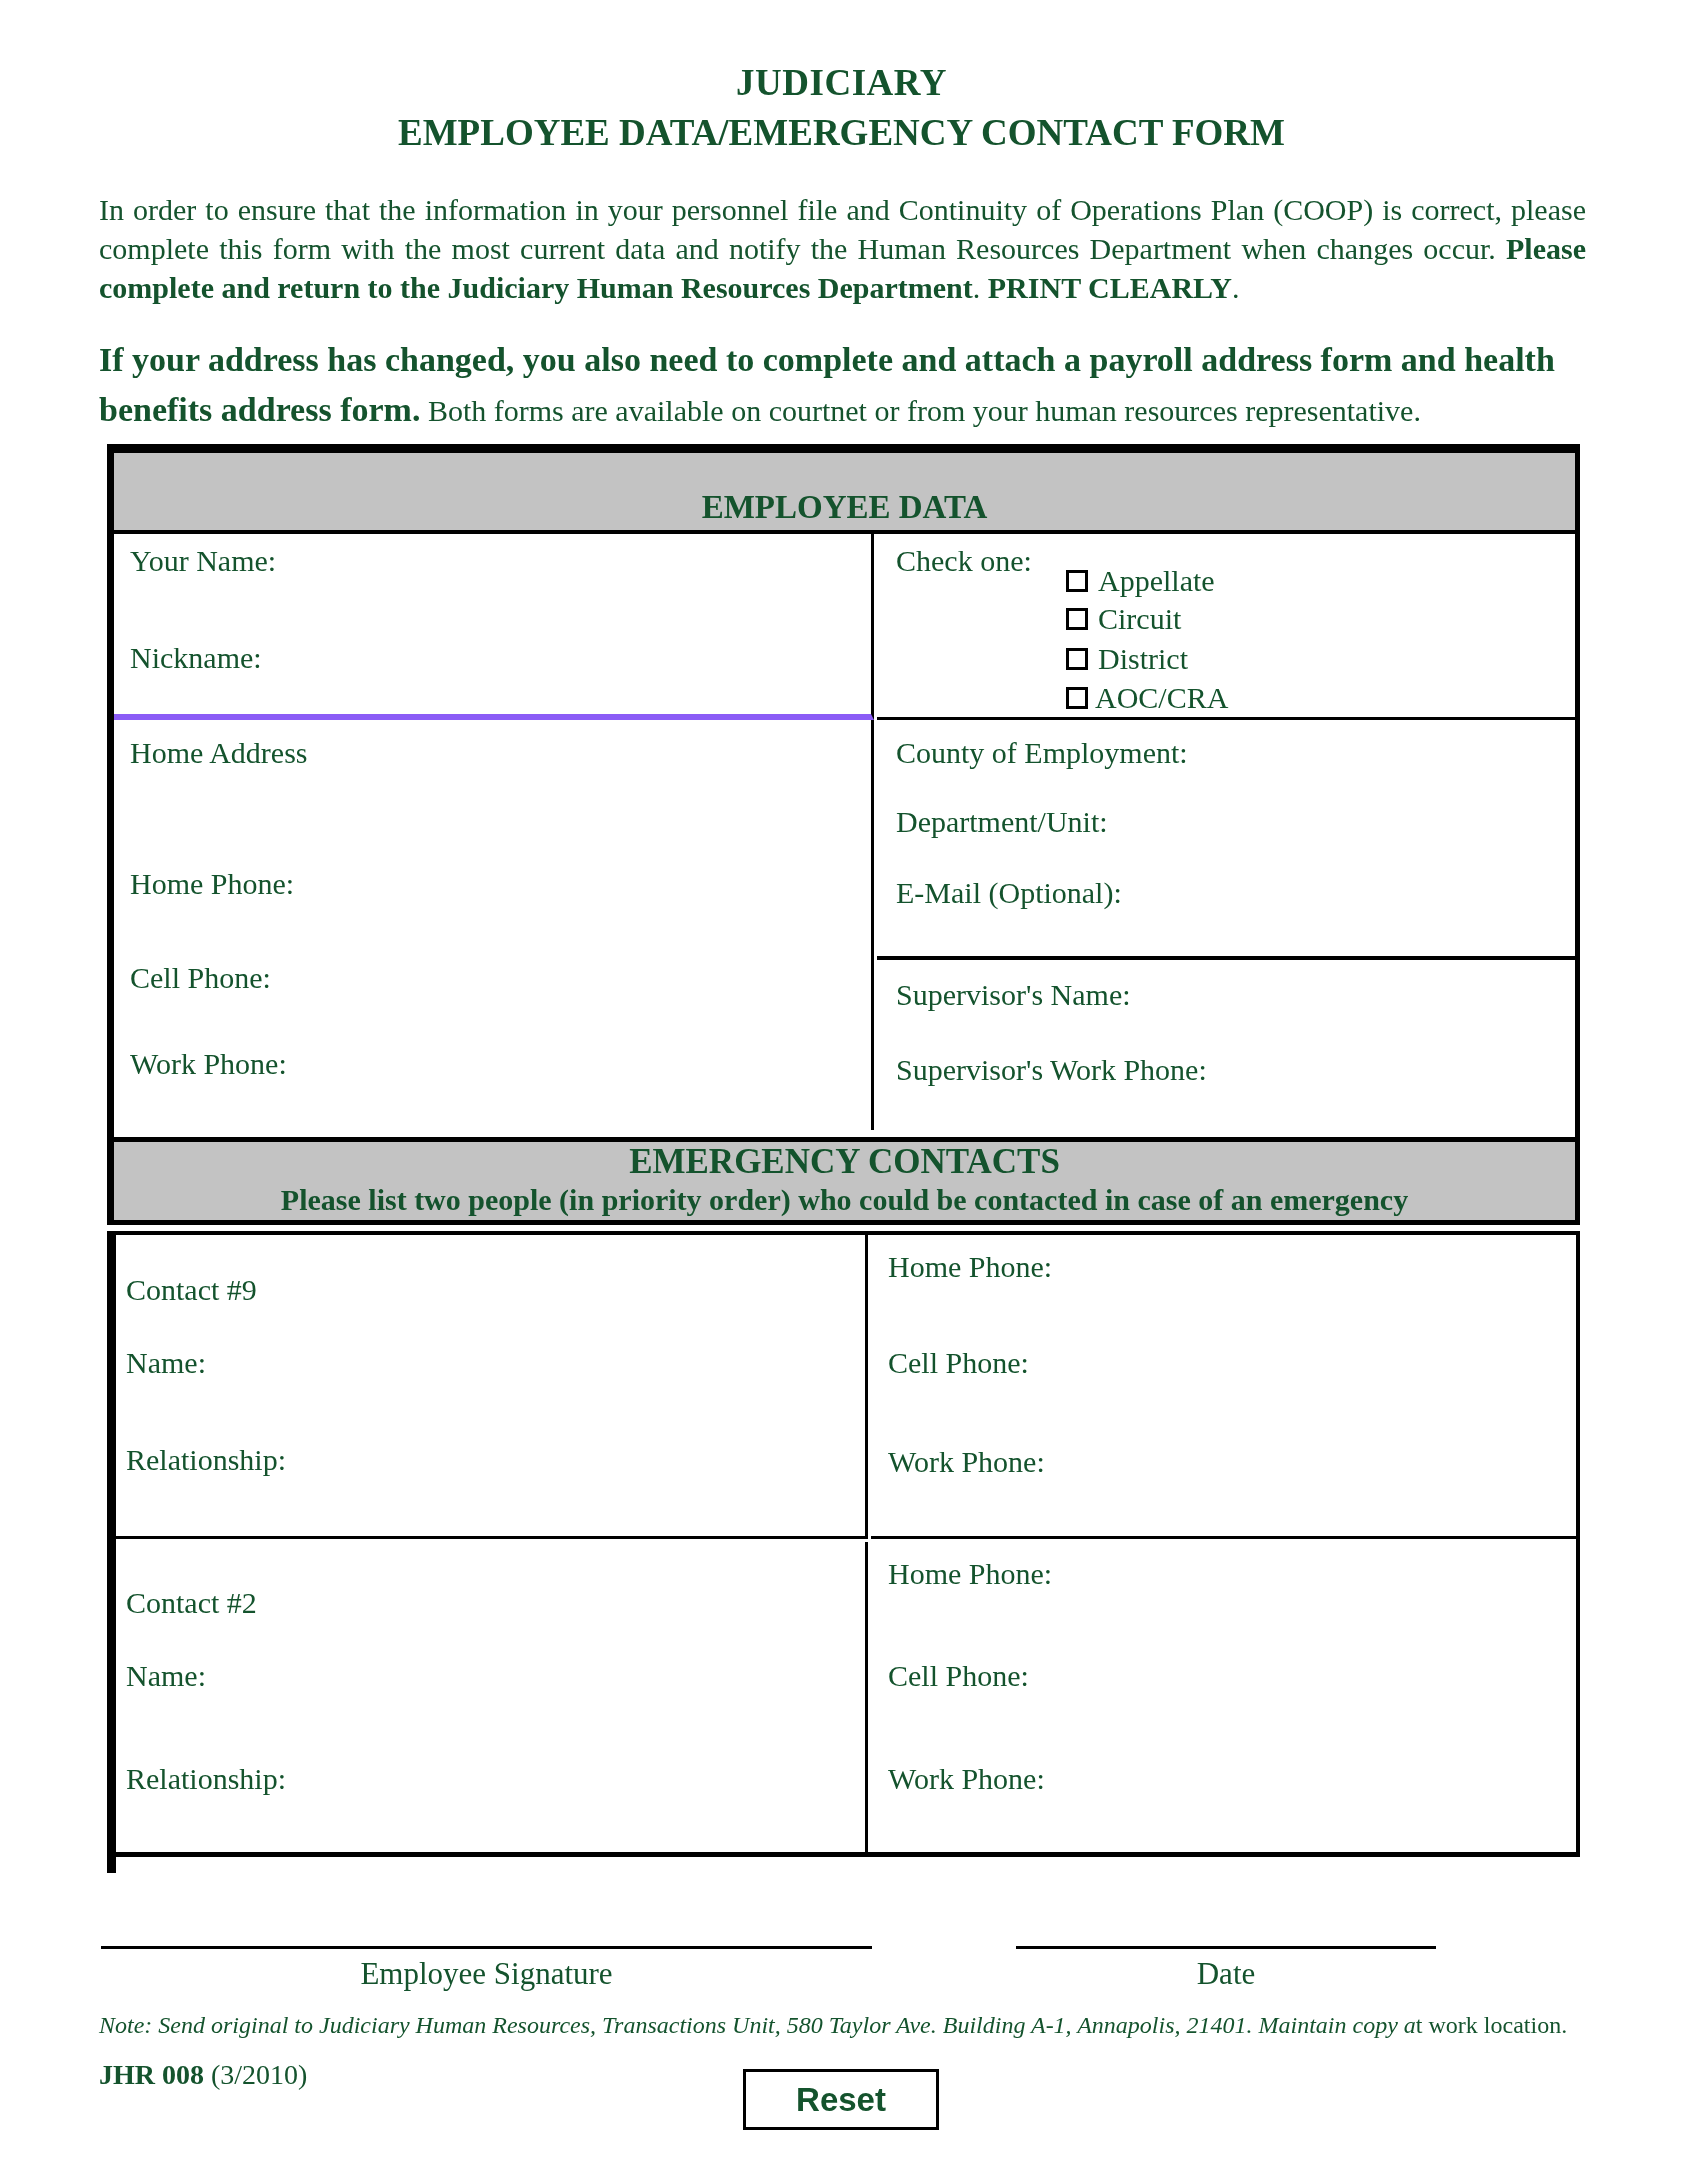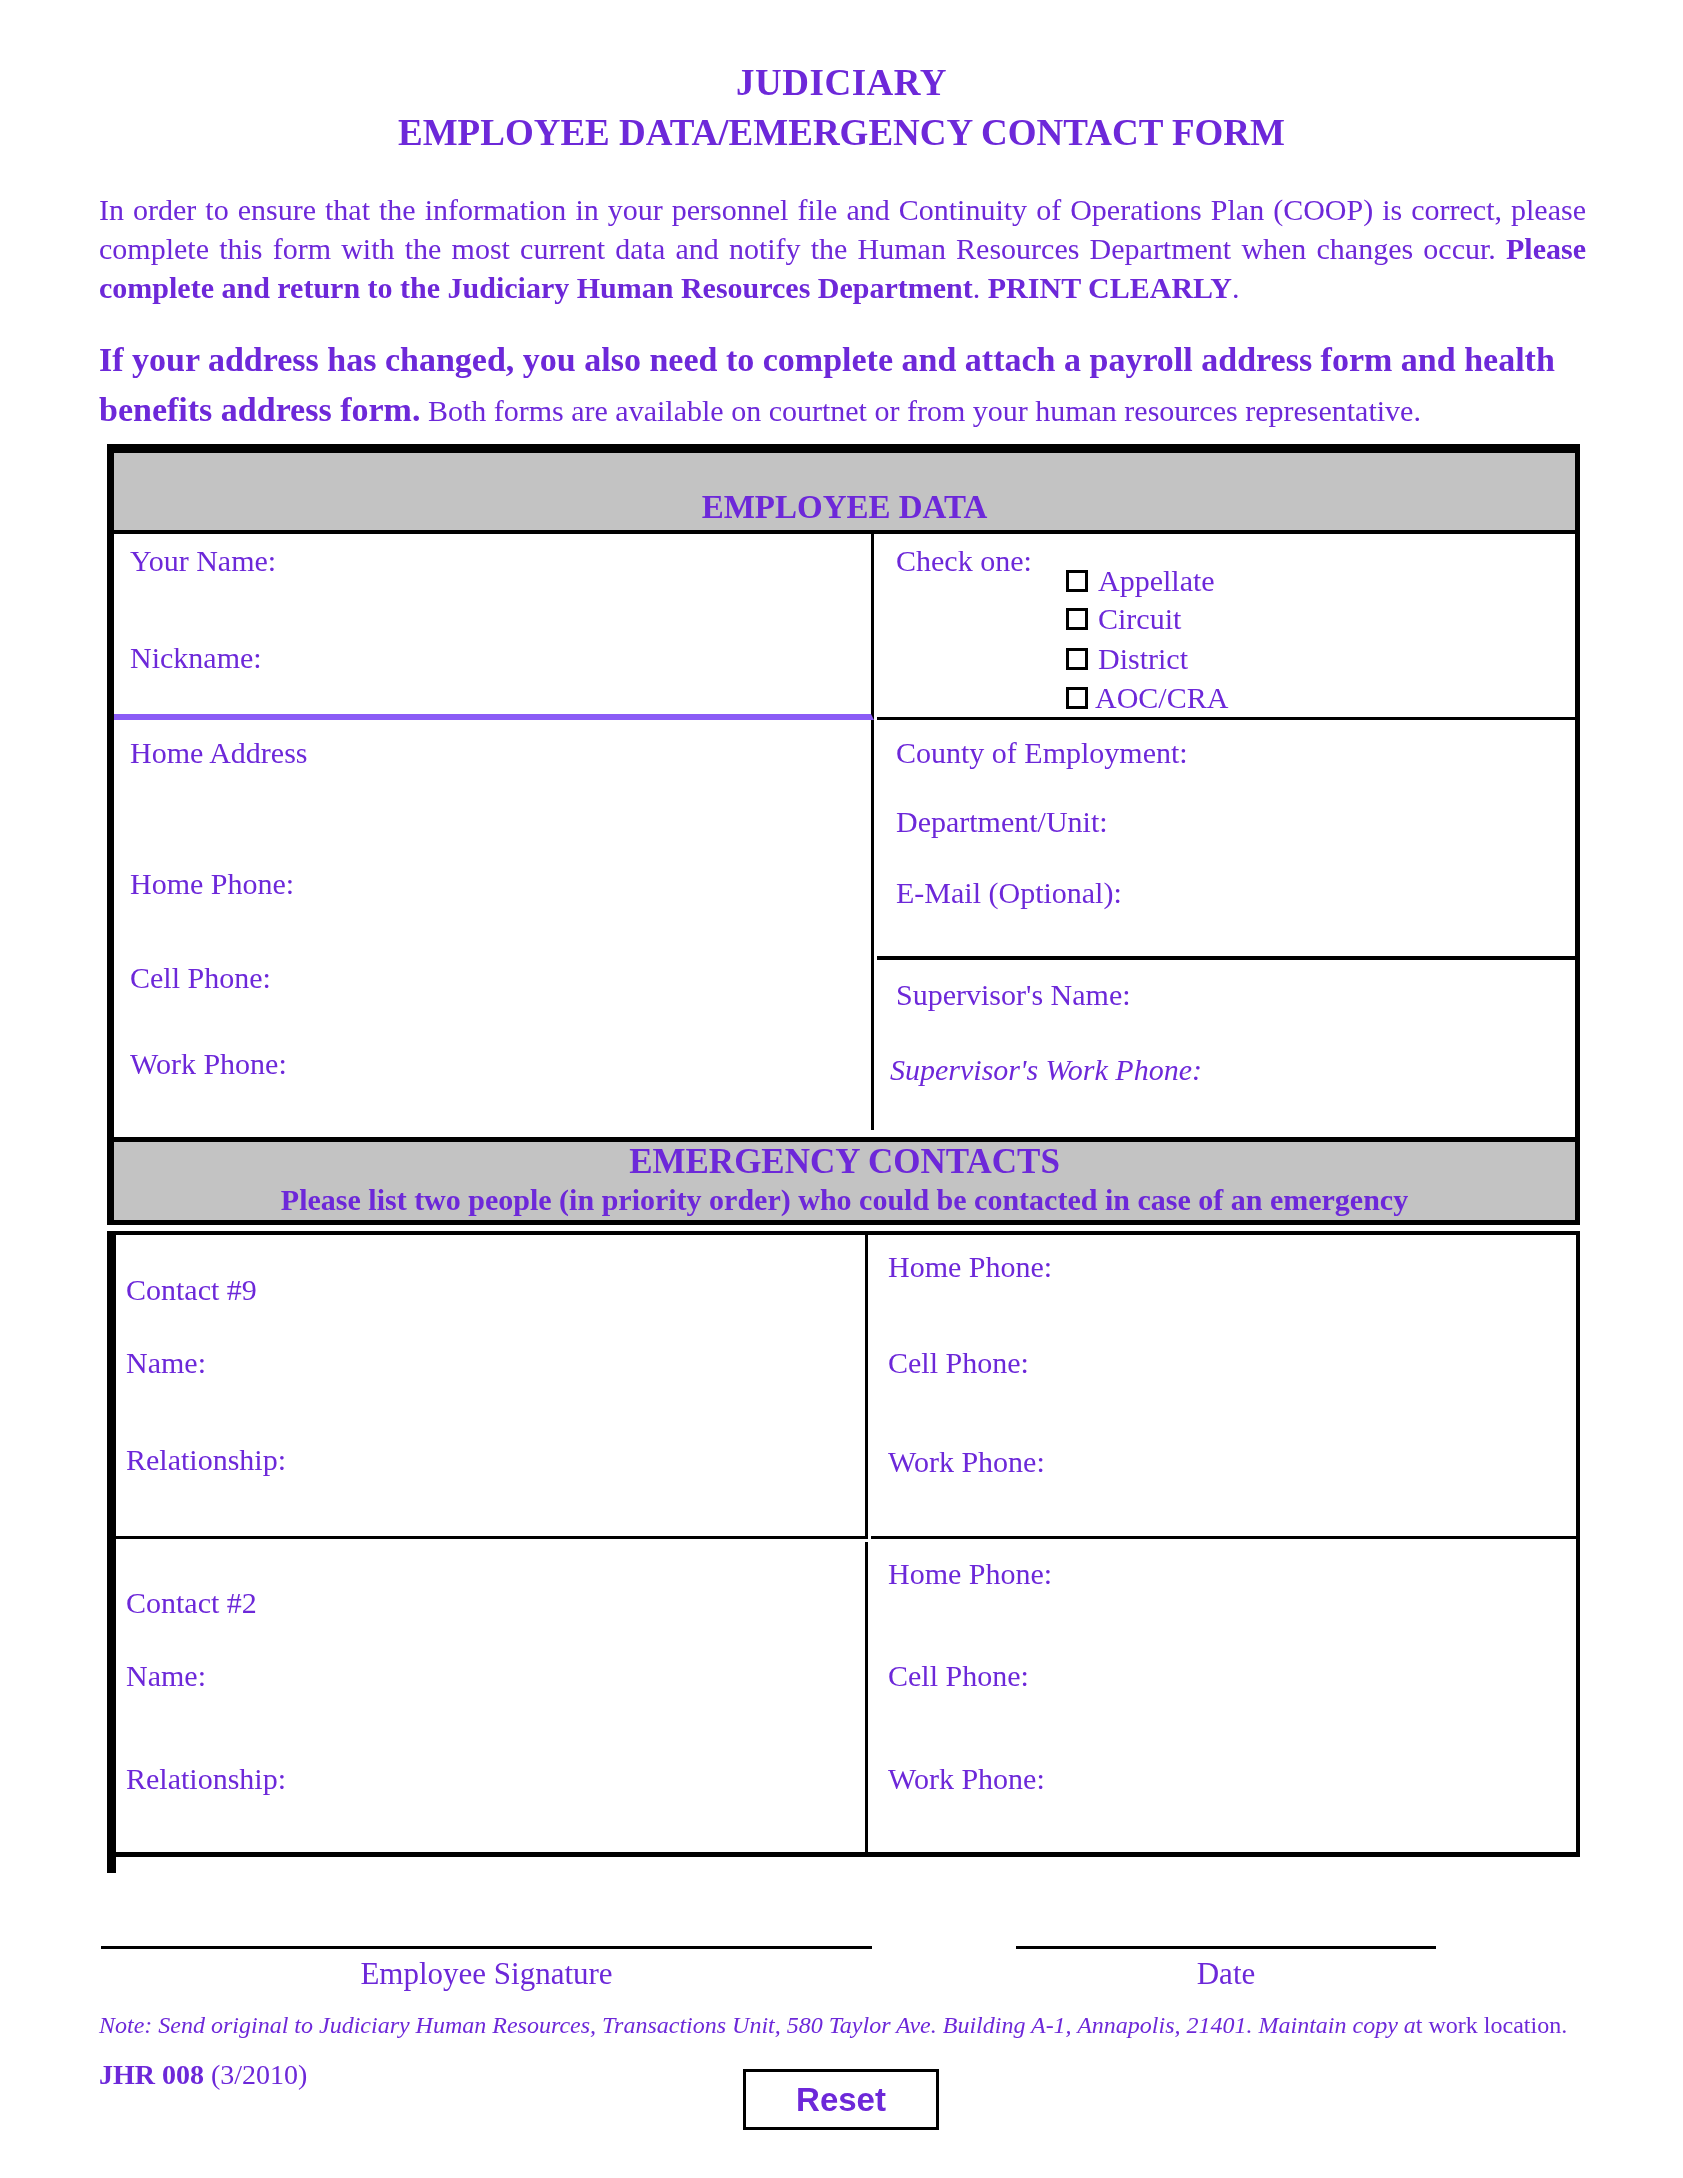--- a/index.html
+++ b/index.html
@@ -1,21 +1,21 @@
 <!DOCTYPE html>
 <html><head>
 <meta charset="utf-8">
 <style>
   html,body{margin:0;padding:0;background:#ffffff;}
   .page{
     position:relative;
     width:1671px;height:2178px;
     background:#ffffff;
     font-family:"Liberation Serif", serif;
-    color:#6d28d9;
+    color:#14532d;
     overflow:hidden;
   }
   
   .title1{position:absolute;left:0;top:61px;width:1683px;text-align:center;
     font-size:37px;font-weight:bold;letter-spacing:0.5px;}
   .title2{position:absolute;left:0;top:111px;width:1683px;text-align:center;
     font-size:37px;font-weight:bold;}
   
   .intro{position:absolute;left:99px;top:190px;width:1487px;
     font-size:30px;line-height:39px;text-align:justify;}
@@ -123,21 +123,21 @@
     </div>
 
     <div class="cell row2-right-top">
       <span class="lbl" style="left:19px;top:16px;">County of Employment:</span>
       <span class="lbl" style="left:19px;top:85px;">Department/Unit:</span>
       <span class="lbl" style="left:19px;top:156px;">E-Mail (Optional):</span>
     </div>
 
     <div class="cell row2-right-bot">
       <span class="lbl" style="left:19px;top:14px;">Supervisor's Name:</span>
-      <span class="lbl" style="left:13px;top:89px;font-style:italic;">Supervisor's Work Phone:</span>
+      <span class="lbl" style="left:19px;top:89px;">Supervisor's Work Phone:</span>
     </div>
   </div>
 
   <div class="eband">
     <div class="l1">EMERGENCY CONTACTS</div>
     <div class="l2">Please list two people (in priority order) who could be contacted in case of an emergency</div>
   </div>
 
   <div class="ctable">
     <div class="cell c-row1-left">

